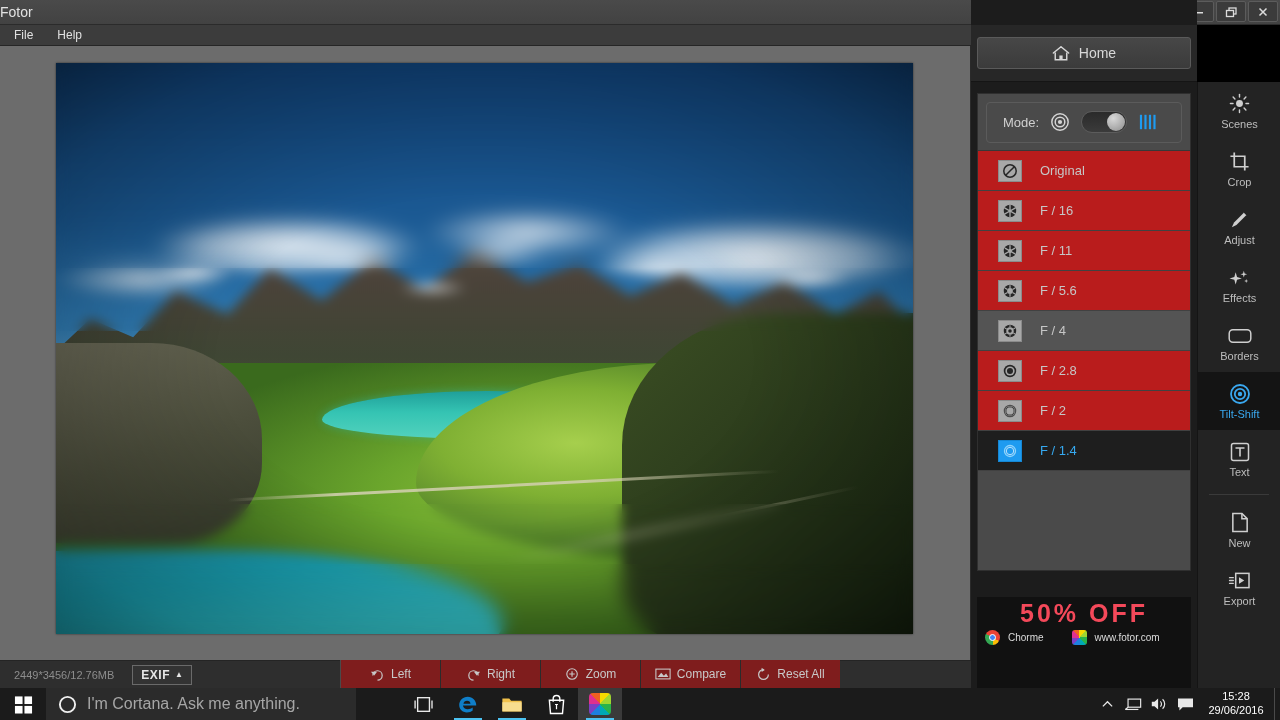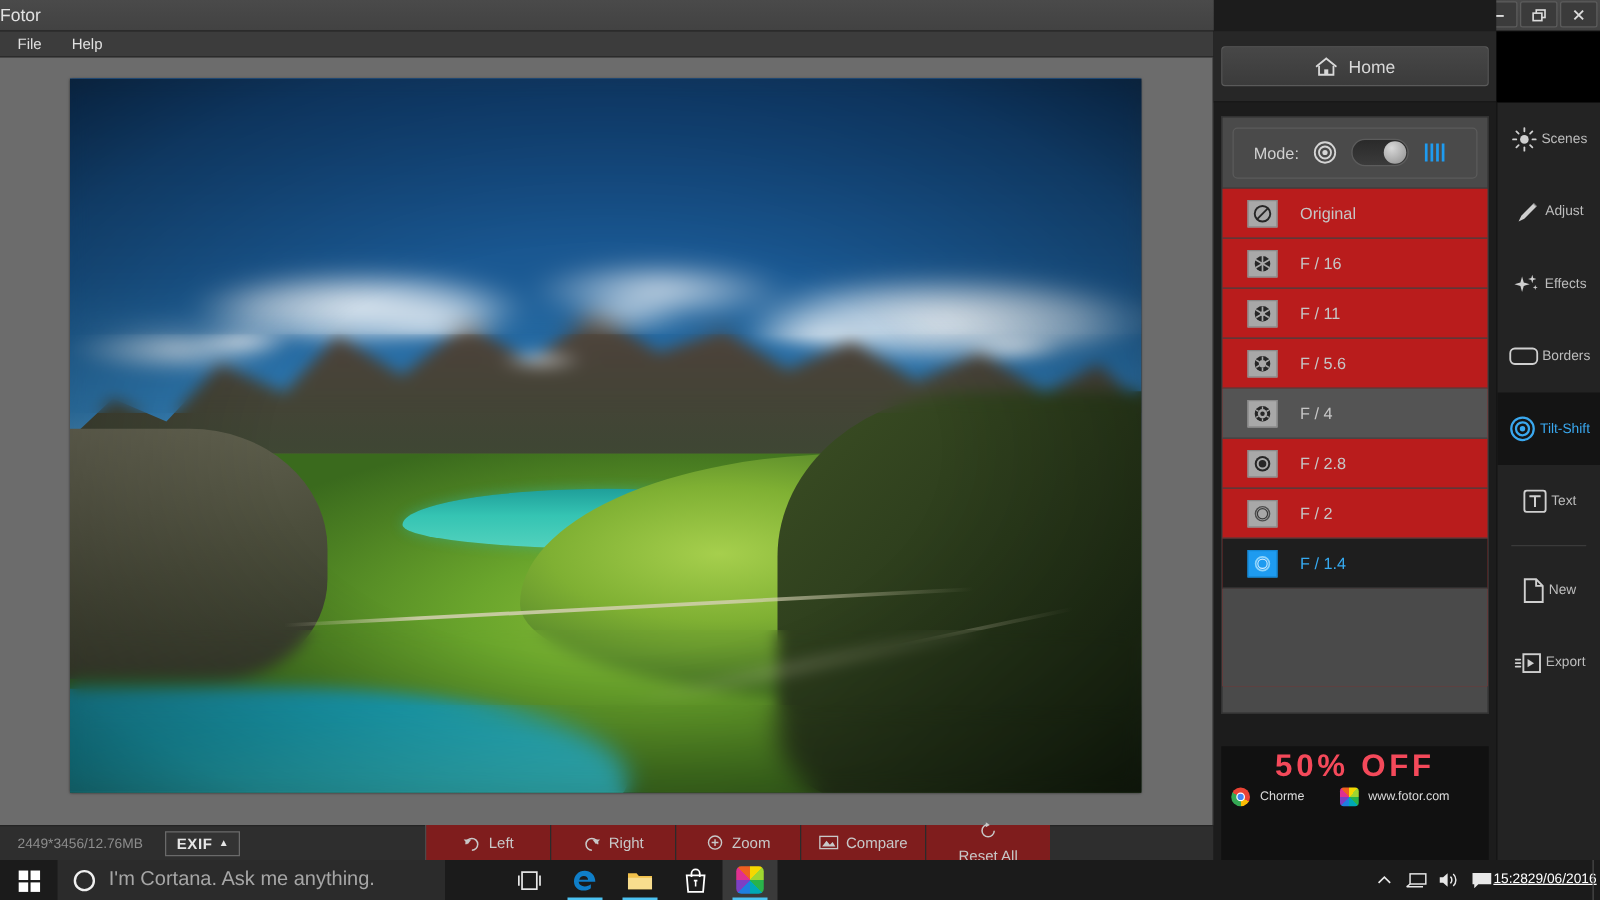--- a/index.html
+++ b/index.html
@@ -162,21 +162,21 @@
   .exif-btn .caret{ font-size:8px; }
   .tools-strip{
     position:absolute; left:340px; top:660px; width:500px; height:28px;
     display:flex; background:#7f1d1d; border-left:1px solid #4a4a4a;
   }
   .tool-btn{
     flex:1; display:flex; align-items:center; justify-content:center; gap:6px;
     color:#c8c8c8; font-size:12px; border-right:1px solid #2b2b2b;
     cursor:pointer;
   }
-  .tool-btn:last-child{ border-right:none;flex-direction:column; }
+  .tool-btn:last-child{ border-right:none; }
 
   
   .rightpanel{
     position:absolute; left:971px; top:0; width:226px; height:688px;
     background:#1c1c1c;
   }
   .home-row{
     position:absolute; left:0; top:25px; width:226px; height:57px;
     background:#272727; border-bottom:1px solid #151515;
     display:flex; align-items:center; justify-content:center;
@@ -258,21 +258,21 @@
     width:15px; height:15px; border-radius:3px;
     background:conic-gradient(#f5d800 0 12%, #9fd630 12% 25%, #29b34a 25% 38%, #00a9b5 38% 50%, #1e7fe0 50% 62%, #7d3fc4 62% 75%, #e0308f 75% 88%, #f06020 88% 100%);
   }
 
   
   .rail{
     position:absolute; left:1197px; top:82px; width:83px; height:606px;
     background:#232323; border-left:1px solid #141414;
   }
   .rail-item{
-    width:83px; height:58px; display:flex; flex-direction:row;
+    width:83px; height:58px; display:flex; flex-direction:column;
     align-items:center; justify-content:center; gap:3px; cursor:pointer;
   }
   .rail-item .rlabel{ color:#bdbdbd; font-size:11px; }
   .rail-item.active{ background:#141414; }
   .rail-item.active .rlabel{ color:#3aa8ef; }
   .rail-sep{ width:60px; height:1px; background:#3a3a3a; margin:6px auto; }
   .ico{ display:flex; align-items:center; justify-content:center; height:22px; }
 
   
   .taskbar{
@@ -299,24 +299,23 @@
   }
   .tb-ico.active{ background:#3a3a3a; }
   .tray{
     position:absolute; right:0; top:0; height:32px; display:flex; align-items:center; gap:0;
   }
   .tray-ico{
     width:26px; height:32px; display:flex; align-items:center; justify-content:center;
     cursor:pointer; color:#e8e8e8;
   }
   .clock{
-    width:76px; height:32px; display:flex; flex-direction:row;
+    width:76px; height:32px; display:flex; flex-direction:column;
     align-items:center; justify-content:center; color:#fff; font-size:11px; line-height:1.25;
     cursor:pointer;
-    text-decoration:underline;
   }
   .showdesk{ width:6px; height:32px; border-left:1px solid #4a4a4a; cursor:pointer; }
 </style>
 </head>
 <body>
 
 <div class="app">
 
   <div class="titlebar">
     <div class="title">Fotor</div>
@@ -609,20 +608,29 @@
             <path d="M4.3 4.3 L6.2 6.2"></path>
               <path d="M15.8 15.8 L17.7 17.7"></path>
             <path d="M17.7 4.3 L15.8 6.2"></path>
               <path d="M6.2 15.8 L4.3 17.7"></path>
           </g>
         </svg>
       </span>
       <span class="rlabel">Scenes</span>
     </div>
 
+    <div class="rail-item">
+      <span class="ico">
+        <svg width="21" height="21" viewBox="0 0 22 22">
+          <path d="M5.5 1.5 V16.5 H20.5" stroke="#cfcfcf" stroke-width="1.8" fill="none"></path>
+          <path d="M1.5 5.5 H16.5 V20.5" stroke="#cfcfcf" stroke-width="1.8" fill="none"></path>
+        </svg>
+      </span>
+      <span class="rlabel">Crop</span>
+    </div>
 
     <div class="rail-item">
       <span class="ico">
         <svg width="21" height="21" viewBox="0 0 22 22">
           <path d="M3 19 L5.3 14.2 L15.5 4 L18 6.5 L7.8 16.7 Z" fill="#cfcfcf"></path>
           <path d="M15.5 4 L18 6.5" stroke="#8d8d8d" stroke-width="1"></path>
         </svg>
       </span>
       <span class="rlabel">Adjust</span>
     </div>

